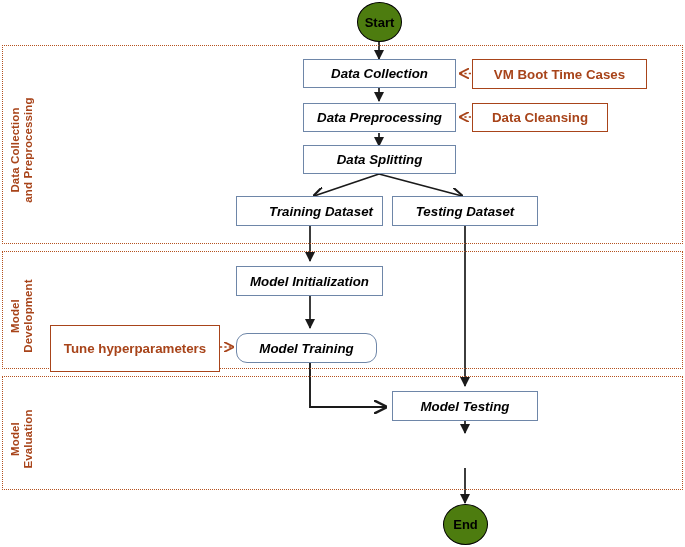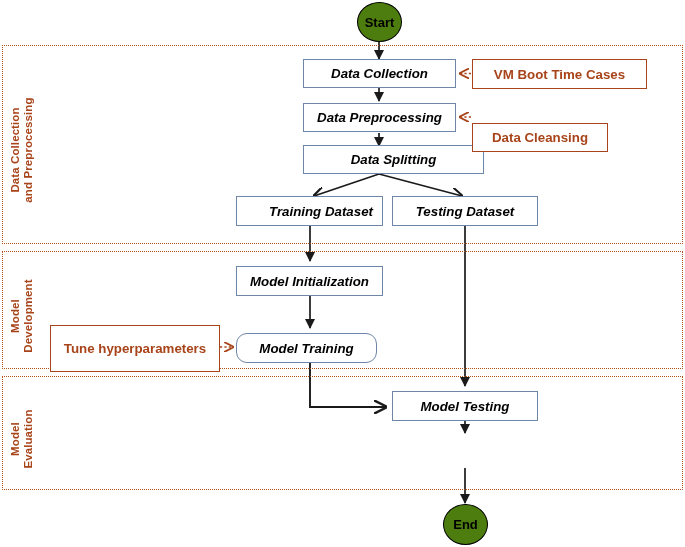--- a/index.html
+++ b/index.html
@@ -156,32 +156,32 @@
 Evaluation</div>
 
   <div class="terminal" style="left:357px; top:2px; width:45px; height:40px;">Start</div>
 
   <div class="terminal" style="left:443px; top:504px; width:45px; height:41px;">End</div>
 
   <div class="node" style="left:303px; top:59px; width:153px; height:29px;">Data Collection</div>
 
   <div class="node" style="left:303px; top:103px; width:153px; height:29px;">Data Preprocessing</div>
 
-  <div class="node" style="left:303px; top:145px; width:181px; height:29px;">Data Splitting</div>
+  <div class="node" style="left:303px; top:145px; width:153px; height:29px;">Data Splitting</div>
 
   <div class="node" style="left:236px; top:196px; width:147px; height:30px;padding-left:23px;">Training Dataset</div>
 
   <div class="node" style="left:392px; top:196px; width:146px; height:30px;">Testing Dataset</div>
 
   <div class="node" style="left:236px; top:266px; width:147px; height:30px;">Model Initialization</div>
 
   <div class="node" style="left:236px; top:333px; width:141px; height:30px;border-radius:11px;">Model Training</div>
 
   <div class="node" style="left:392px; top:391px; width:146px; height:30px;">Model Testing</div>
 
 
   <div class="note" style="left:472px; top:59px; width:175px; height:30px;">VM Boot Time Cases</div>
 
-  <div class="note" style="left:472px; top:103px; width:136px; height:29px;margin-top:20px;">Data Cleansing</div>
+  <div class="note" style="left:472px; top:103px; width:136px; height:29px;">Data Cleansing</div>
 
   <div class="note" style="left:50px; top:325px; width:170px; height:47px;">Tune hyperparameters</div>
 
 </div>
 
 </body></html>

